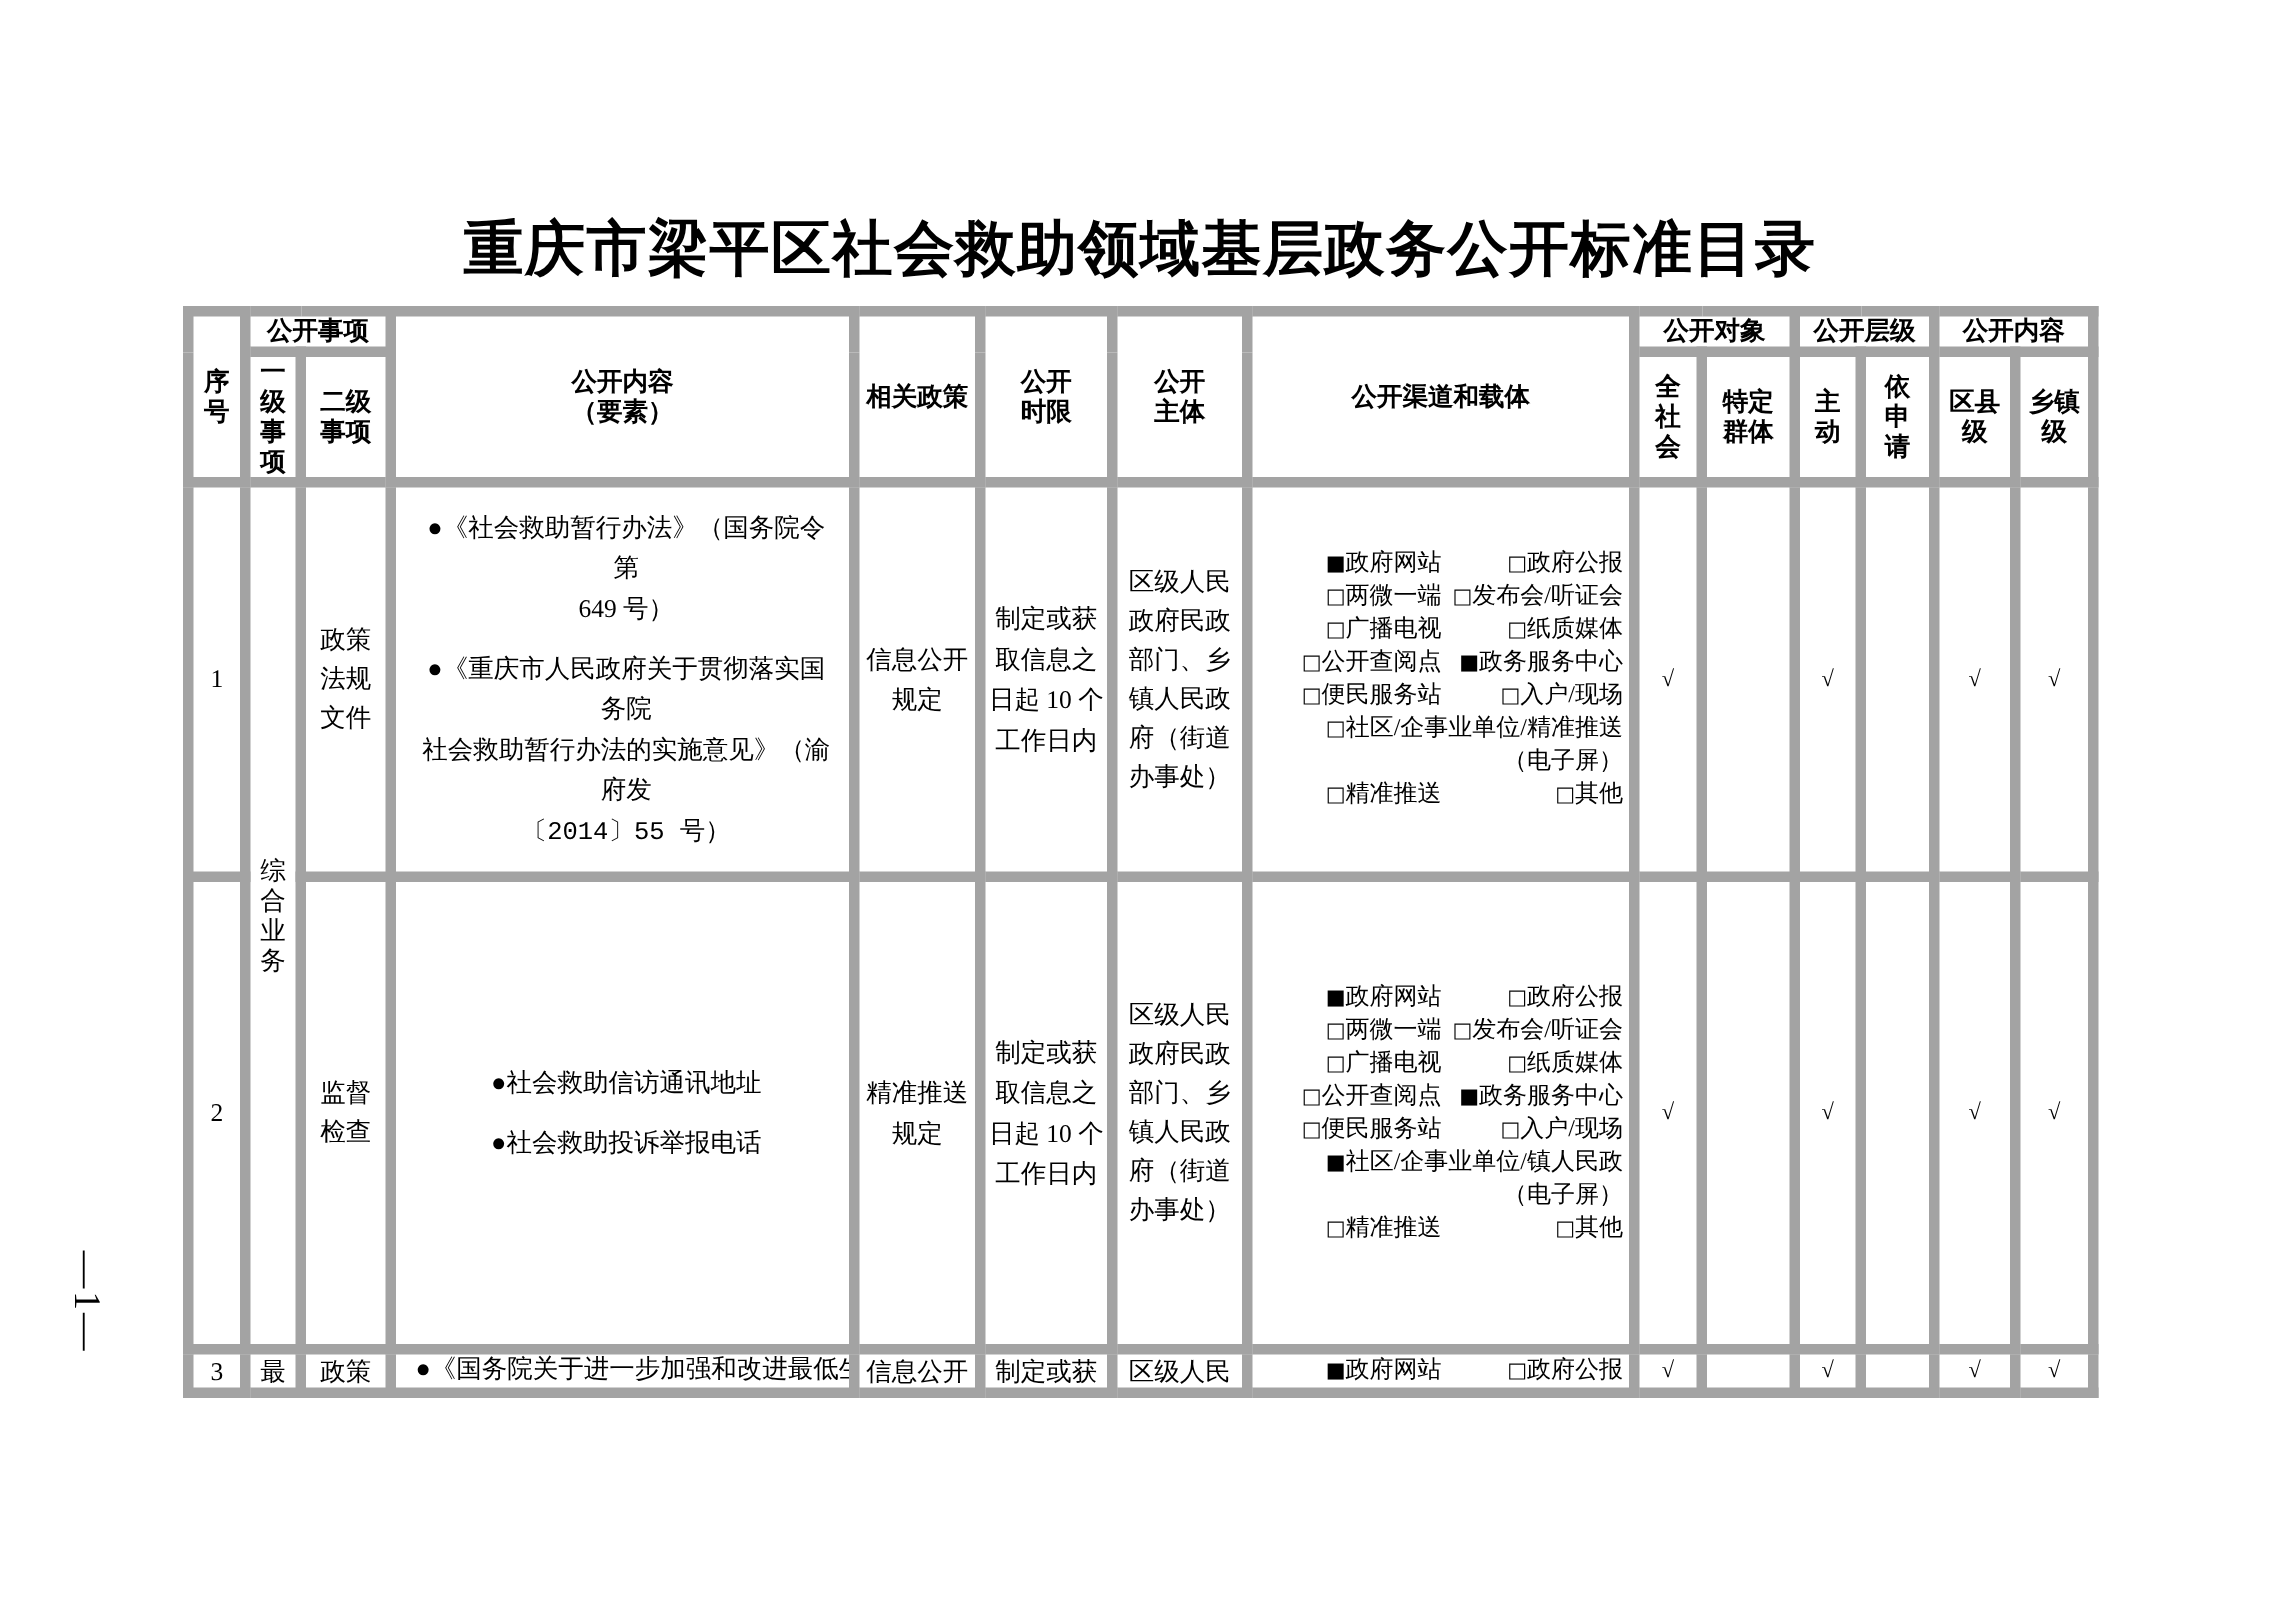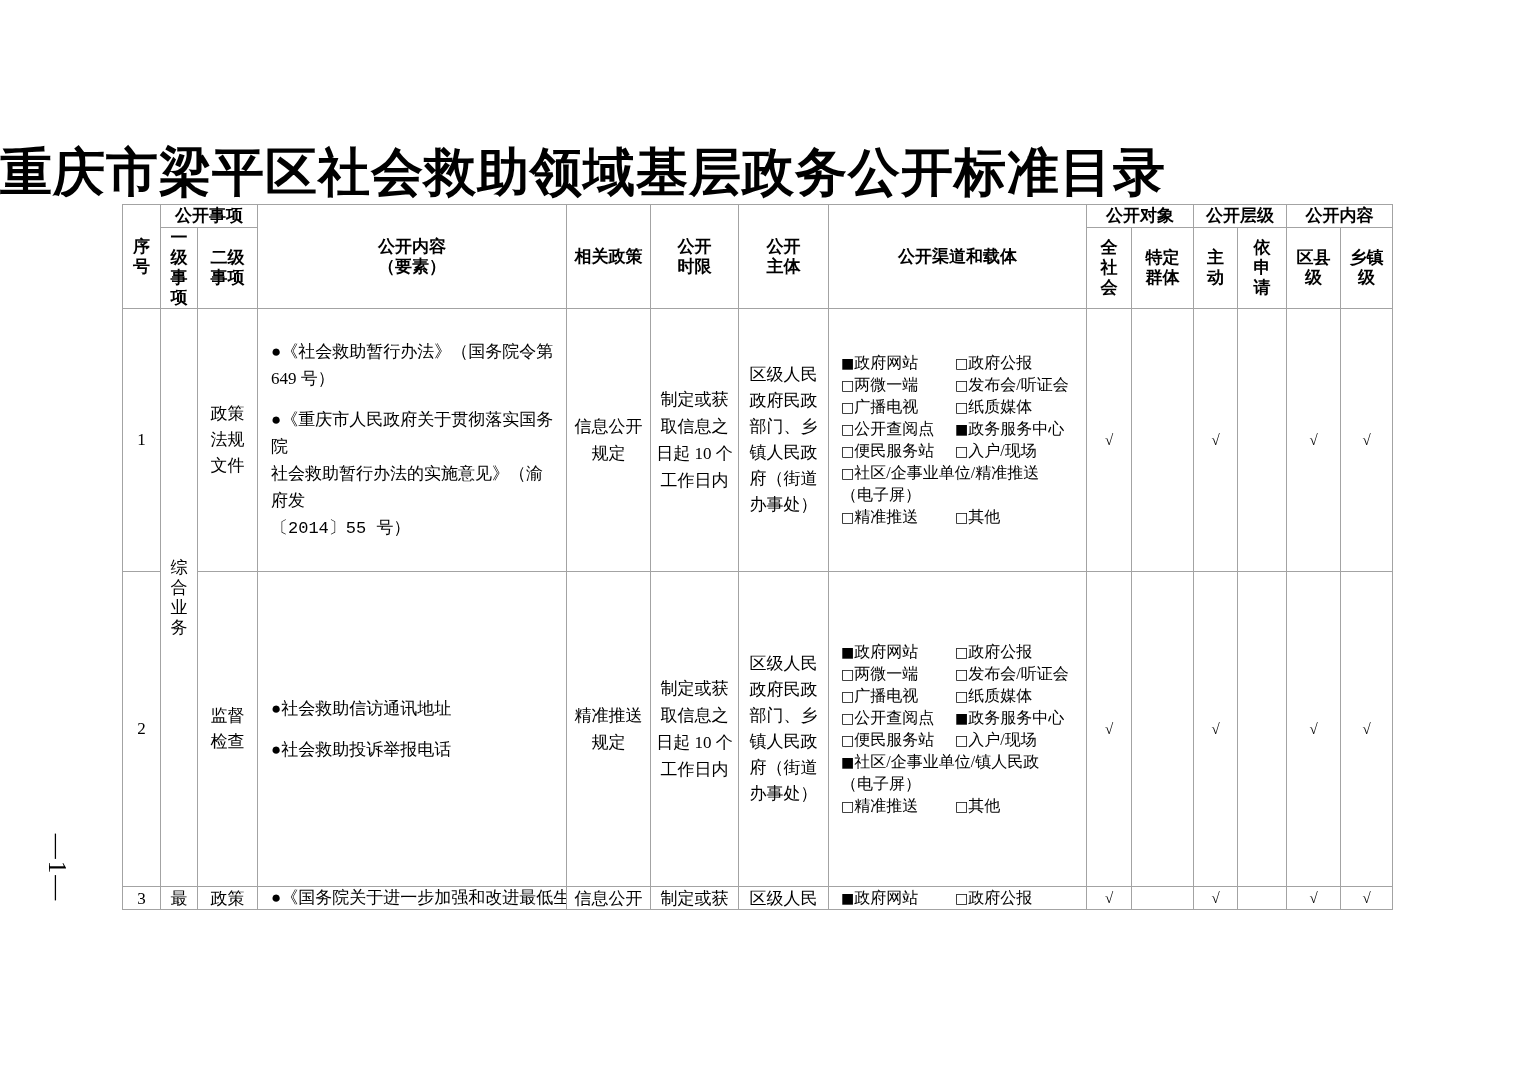--- a/index.html
+++ b/index.html
@@ -5,53 +5,53 @@
   * { box-sizing: border-box; }
   html, body { margin: 0; padding: 0; }
   body {
     width: 1520px; height: 1074px;
     background: #ffffff; color: #000000;
     font-family: "Liberation Serif", "DejaVu Serif", serif;
     position: relative; overflow: hidden;
   }
   .page-title {
     position: absolute; left: 0; right: 0; top: 138px;
-    text-align: left; font-size: 52px; font-weight: bold;
+    text-align: center; font-size: 40px; font-weight: bold;
     letter-spacing: 1px; white-space: nowrap;
   }
   .page-num {
     position: absolute; left: 20px; top: 854px; width: 74px;
     text-align: center; transform: rotate(90deg);
     font-size: 25px; letter-spacing: 2px;
   }
   table.catalog {
     position: absolute; left: 122px; top: 204px; width: 1270px;
     border-collapse: collapse; table-layout: fixed;
   }
   .catalog th, .catalog td {
-    border: 1px solid #a3a3a3; padding: 0;
+    border: 7px solid #a3a3a3; padding: 0;
     text-align: center; vertical-align: middle;
     font-size: 17px; overflow: hidden;
   }
   .catalog th { font-weight: bold; line-height: 20px; }
   .pre { white-space: pre-line; }
   tr.hr1 { height: 23px; }
   tr.hr2 { height: 80px; }
   tr.r1  { height: 263px; }
   tr.r2  { height: 315px; }
   tr.r3  { height: 22px; }
   td.vgroup { line-height: 20px; }
   td.l2 { line-height: 26px; }
   td.basis, td.timelim { line-height: 27px; }
   td.subject { line-height: 26px; }
-  td.content-cell { text-align: left; padding: 0 8px 0 13px; }
+  td.content-cell { text-align: center; padding: 0 8px 0 13px; }
   .content-item { white-space: pre-line; line-height: 27px; }
   .content-item + .content-item { margin-top: 15px; font-family: Liberation Mono, monospace; }
   td.channels-cell { text-align: left; padding: 0 4px 0 12px; }
-  .channels { display: grid; grid-template-columns: 114px auto; }
+  .channels { display: grid; grid-template-columns: 114px auto; text-align: right; }
   .ch-item { line-height: 22px; font-size: 16px; white-space: normal; }
   .ch-item.wide { grid-column: 1 / -1; }
   .ch-label { white-space: pre-line; }
   .box { font-family: "DejaVu Sans", "Liberation Sans", sans-serif; font-size: 14px; }
   td.mark { font-size: 15px; }
   tr.r3 td { line-height: 21px; }
   tr.r3 td.content-cell .content-item { white-space: nowrap; line-height: 21px; font-family: Liberation Mono, monospace; }
   tr.r3 .ch-item { line-height: 21px; }
 </style>
 </head>

